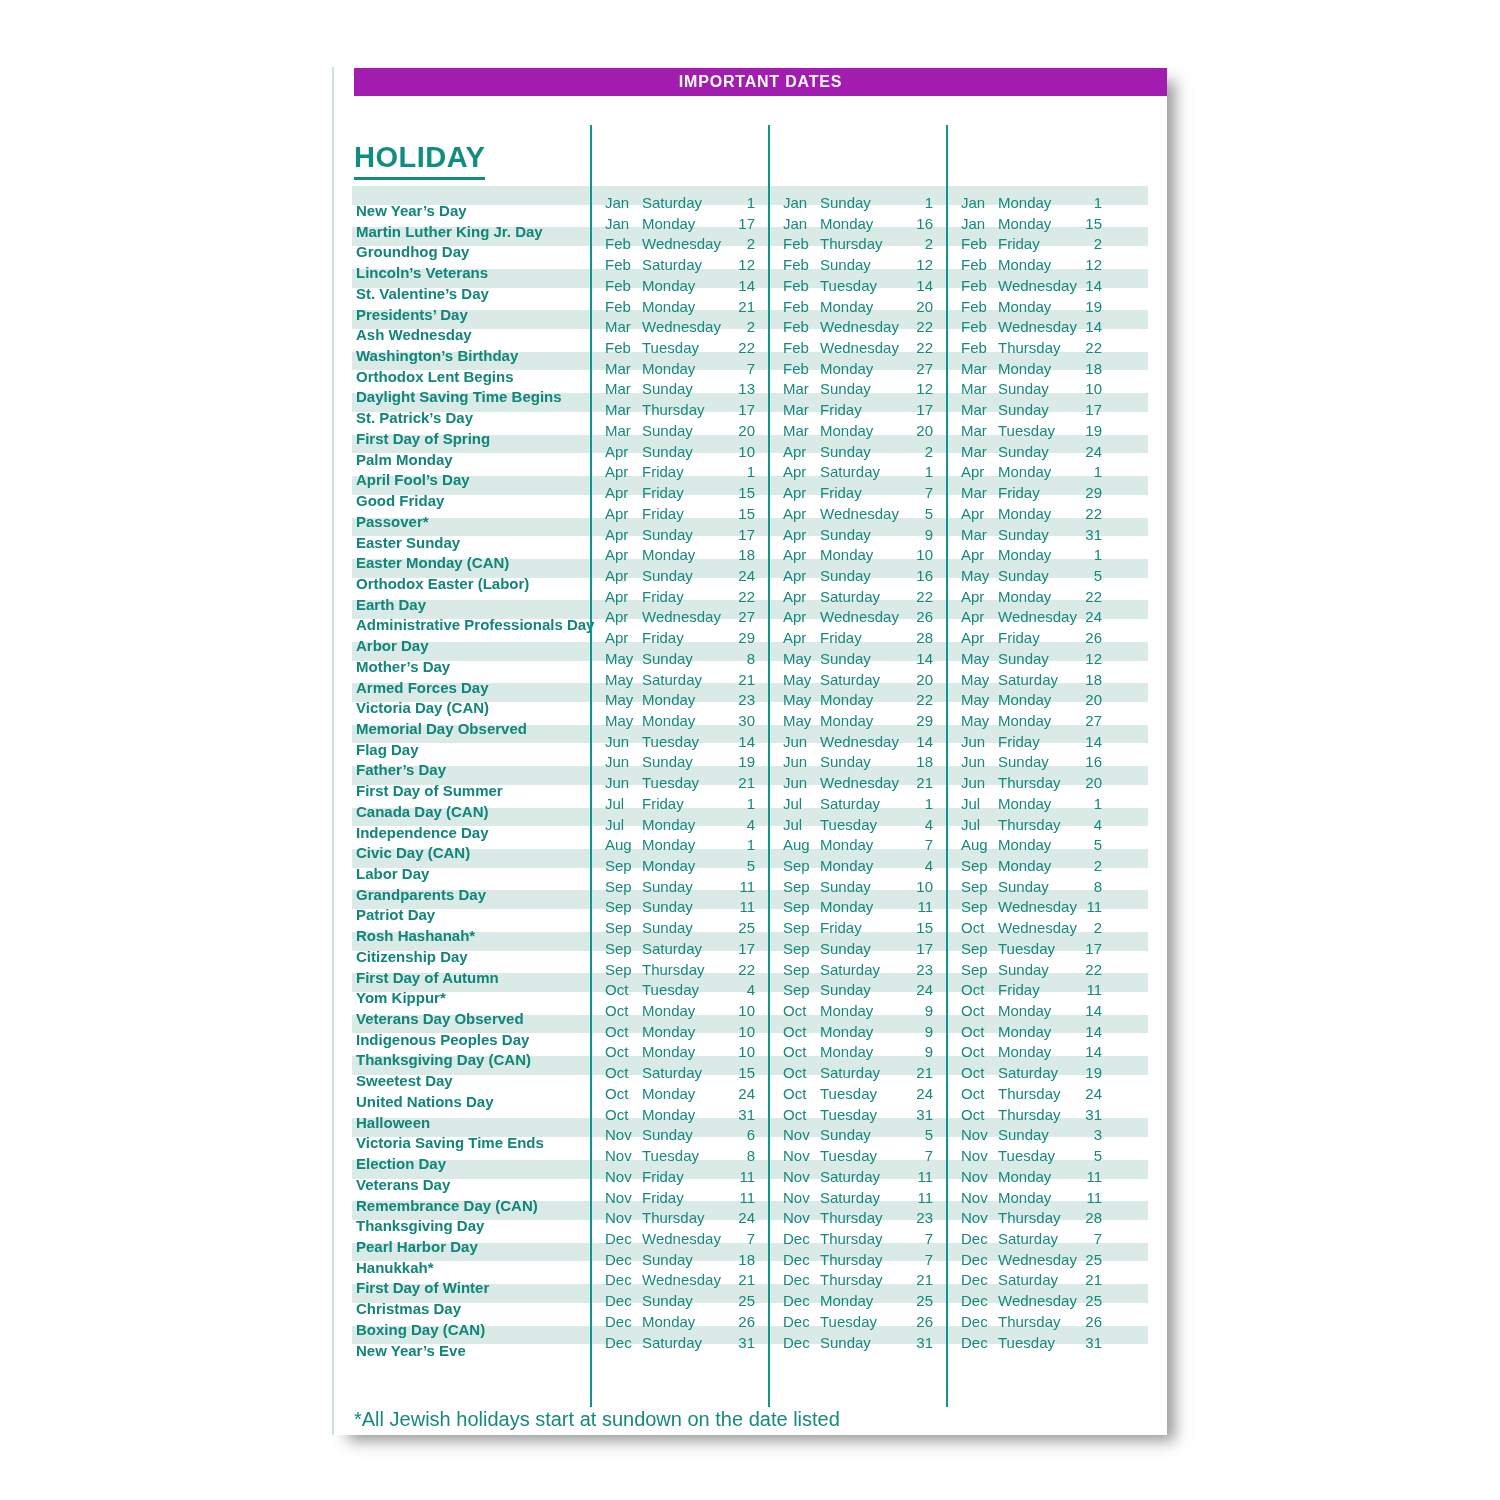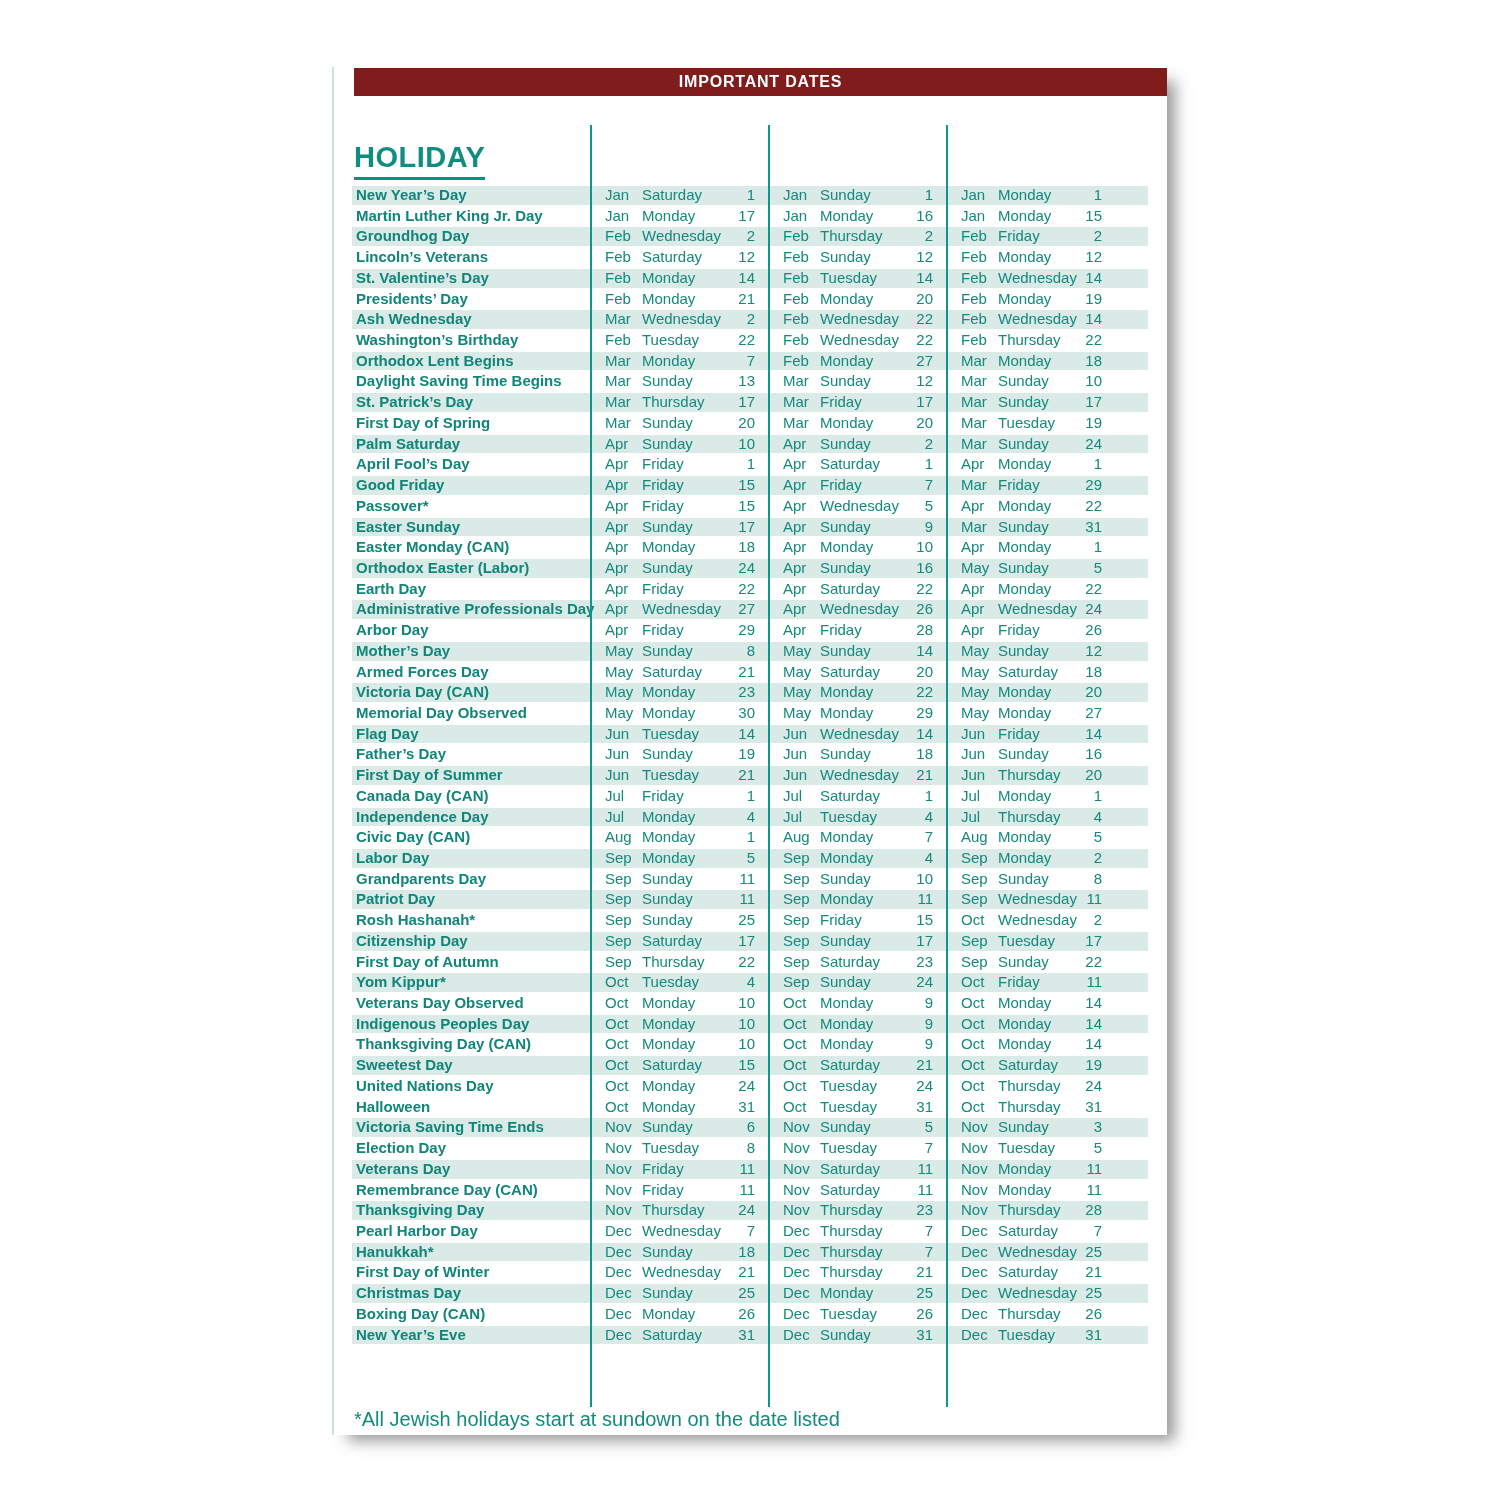--- a/index.html
+++ b/index.html
@@ -16,21 +16,21 @@
     width:835px;height:1368px;
     background:#ffffff;
     border-left:2px solid #cbe3df;
     box-shadow:12px 10px 14px -4px rgba(70,70,70,.55);
     box-sizing:border-box;
   }
   .banner{
     position:absolute;
     left:20px;top:1px;
     width:813px;height:28px;
-    background:#7f1d1d;
+    background:#a21caf;
     color:#ffffff;
     font-size:16px;font-weight:bold;
     letter-spacing:.8px;
     line-height:28px;text-align:center;
   }
   .heading{
     position:absolute;
     left:20px;top:74px;
     margin:0;
     color:#0f8d81;
@@ -70,20 +70,21 @@
   }
   .row.shaded{
     background:#daeae7;
     background-clip:content-box;
   }
   .row .name{
     font-weight:bold;
     padding-left:4px;
     white-space:nowrap;
     color:#108579;
+    margin-top:16px;
   }
   .datecell{
     display:flex;
     align-items:center;
     padding-left:15px;
     padding-right:13px;
     white-space:nowrap;
   }
   .datecell.c2{padding-right:46px;}
   .datecell .mon{width:37px;flex:none;}
@@ -325,21 +326,21 @@
           <span class="wd">Monday</span>
           <span class="num">20</span>
         </div>
         <div class="datecell c2">
           <span class="mon">Mar</span>
           <span class="wd">Tuesday</span>
           <span class="num">19</span>
         </div>
       </div>
       <div class="row shaded">
-        <div class="name">Palm Saturday</div>
+        <div class="name">Palm Monday</div>
         <div class="datecell c0">
           <span class="mon">Apr</span>
           <span class="wd">Sunday</span>
           <span class="num">10</span>
         </div>
         <div class="datecell c1">
           <span class="mon">Apr</span>
           <span class="wd">Sunday</span>
           <span class="num">2</span>
         </div>

